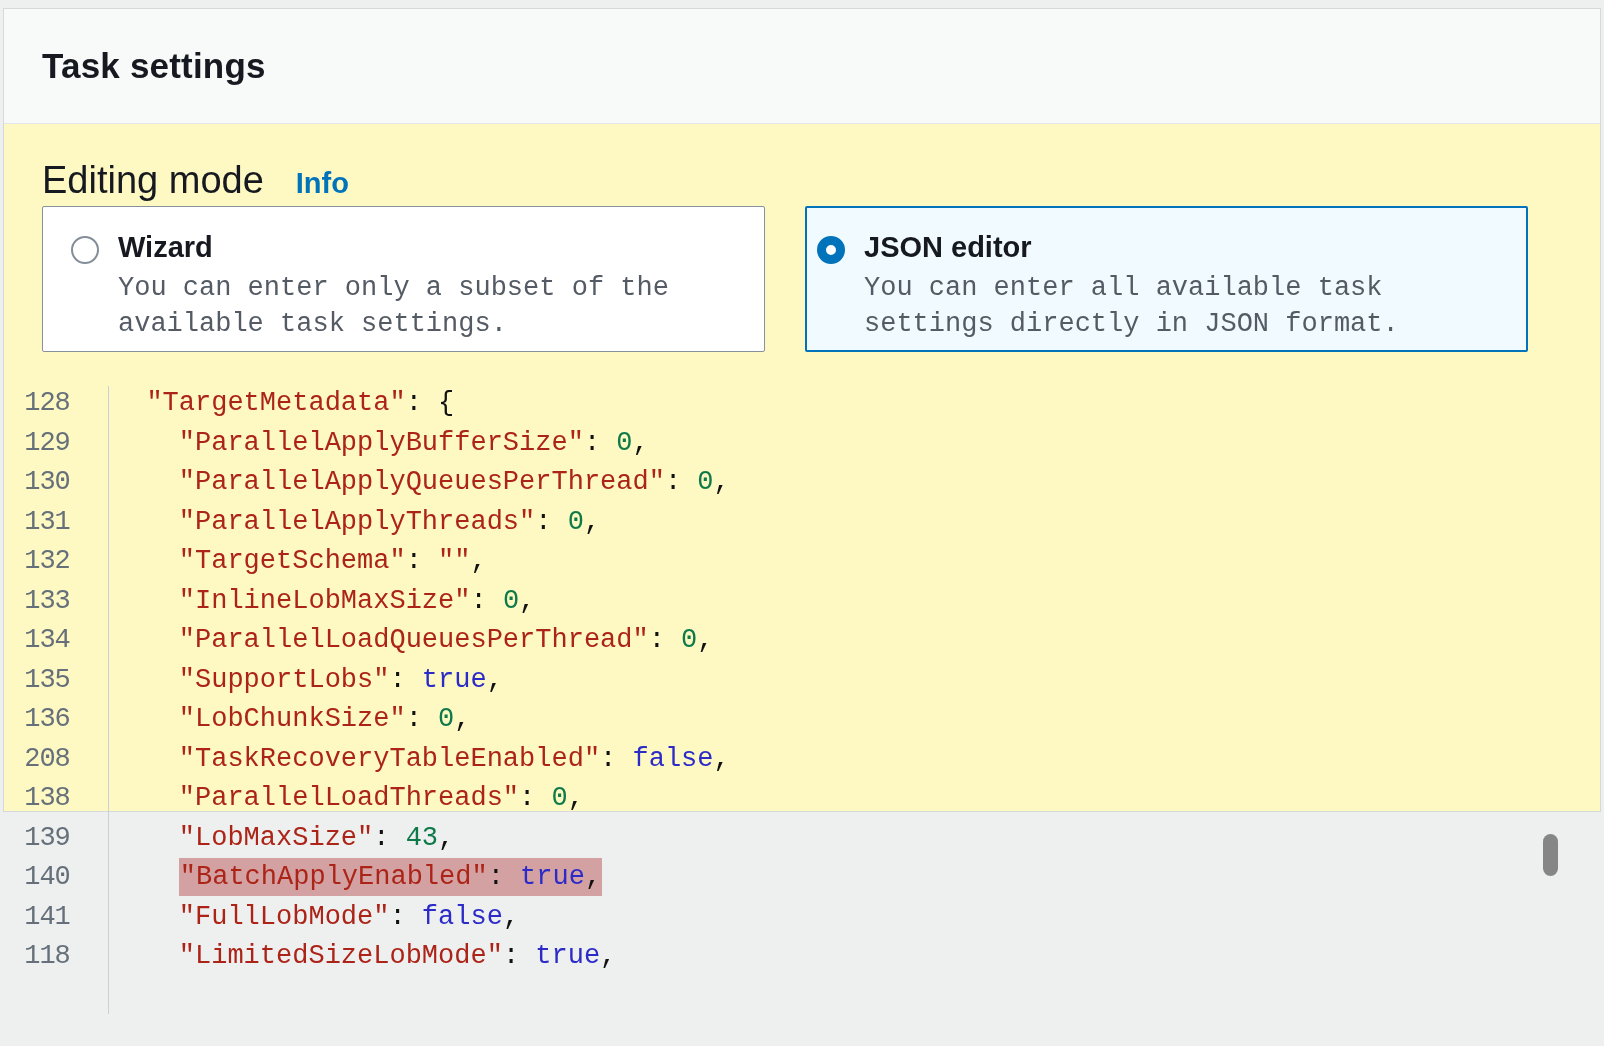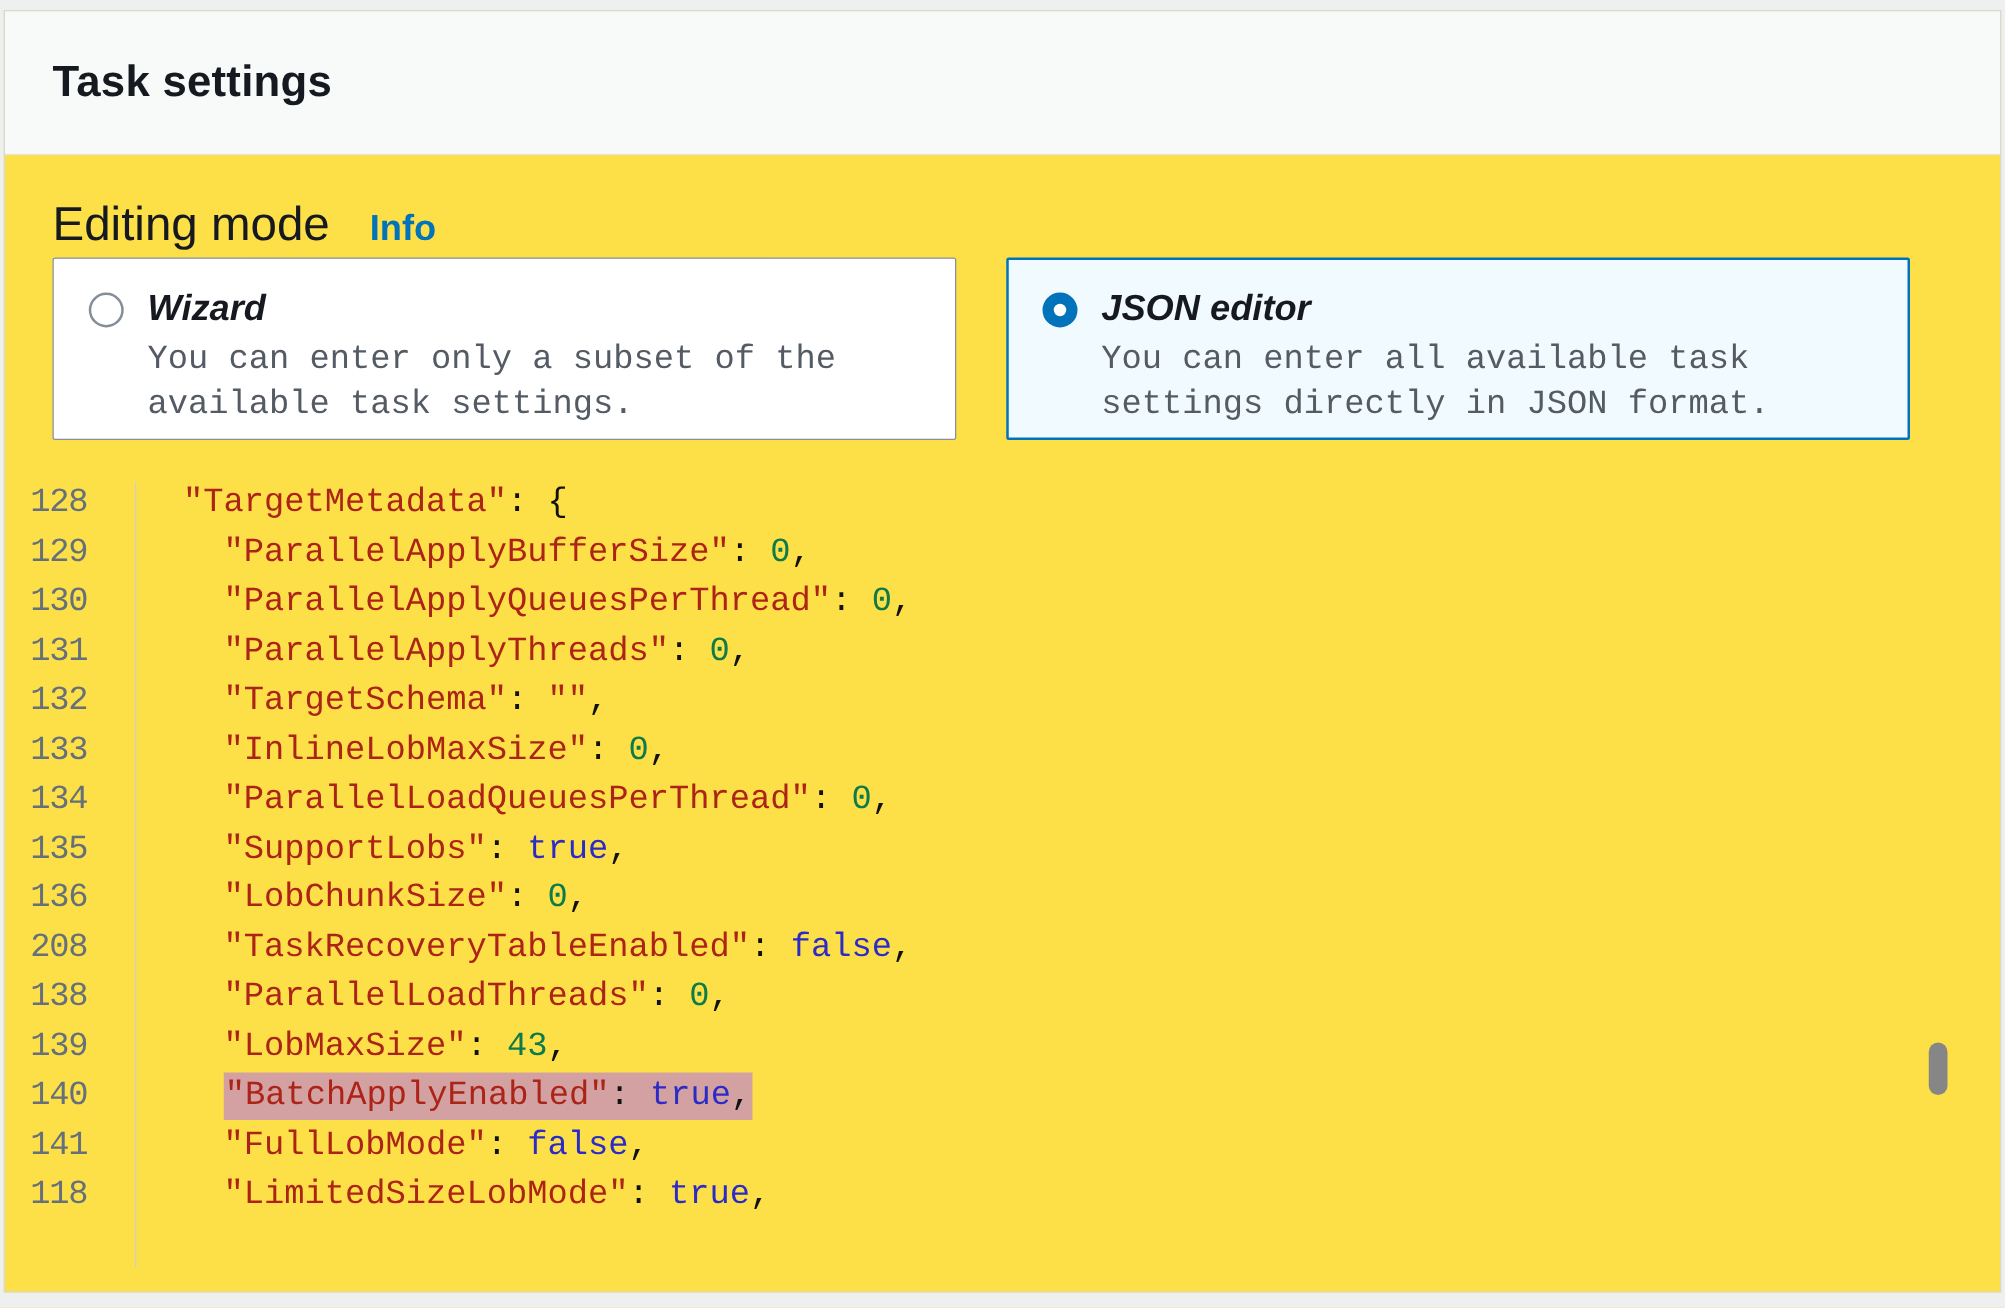--- a/index.html
+++ b/index.html
@@ -1,42 +1,42 @@
 <!DOCTYPE html>
 <html><head>
 <meta charset="utf-8">
 <style>
   * { margin:0; padding:0; box-sizing:border-box; }
   html,body { width:1604px; height:1046px; background:#eef0f0; font-family:"Liberation Sans", sans-serif; overflow:hidden; }
 
   .panel {
-    position:absolute; left:3px; top:8px; width:1598px; height:1026px;
-    background:#fde047; border:1px solid #d5d9d9;
+    position:absolute; left:3px; top:8px; width:1598px; height:804px;
+    background:#fef9c3; border:1px solid #d5d9d9;
   }
   .panel-header {
     height:115px; background:#f8f9f9; border-bottom:1px solid #e4e7e7;
     display:flex; align-items:center; padding-left:38px;
   }
   .panel-title { font-size:35px; font-weight:700; color:#16191f; letter-spacing:0.2px; }
 
   .editing-row {
     position:absolute; left:38px; top:150px; display:flex; align-items:baseline;
   }
   .editing-label { font-size:38px; color:#16191f; }
   .info-link { font-size:29px; font-weight:700; color:#0073bb; margin-left:32px; cursor:pointer; }
 
   .cards { position:absolute; left:38px; top:197px; display:flex; gap:40px; }
   .card {
     width:723px; height:146px; background:#ffffff;
     border:1px solid #87919b; border-radius:2px; padding:24px 28px;
   }
   .card.selected {
-    background:#f1faff; border:2px solid #0073bb; padding:23px 27px;
+    background:#f1faff; border:2px solid #0073bb; padding:23px 10px;
   }
-  .card-head { display:flex; align-items:center; gap:19px;font-style:italic; }
+  .card-head { display:flex; align-items:flex-end; gap:19px; }
   .radio {
     width:28px; height:28px; border-radius:50%; background:#ffffff;
     border:2px solid #848e98; flex:0 0 auto; cursor:pointer;
   }
   .radio.checked { border:9px solid #0073bb; }
   .card-label { font-size:29px; font-weight:700; color:#16191f; }
   .card-desc {
     margin-left:47px; margin-top:7px; font-size:27px; color:#545b64; line-height:1.33;
     max-width:610px;
     font-family:Liberation Mono, monospace;

